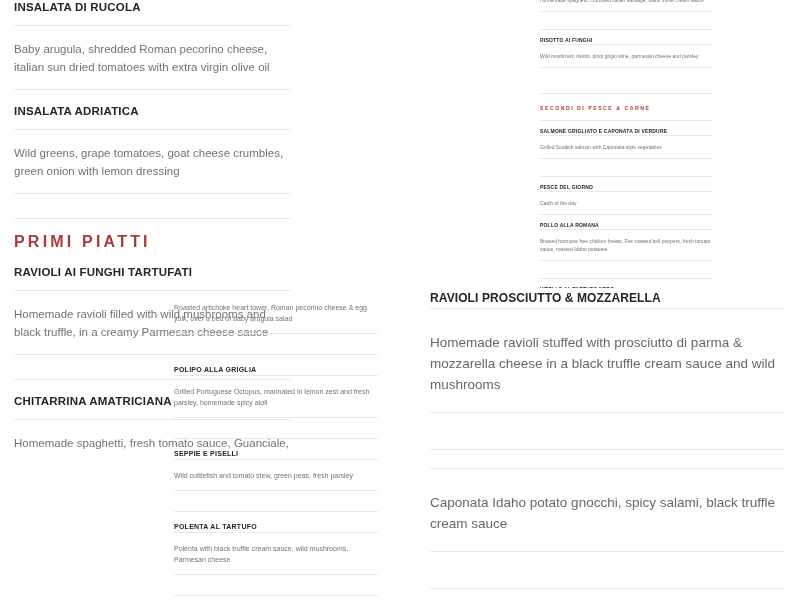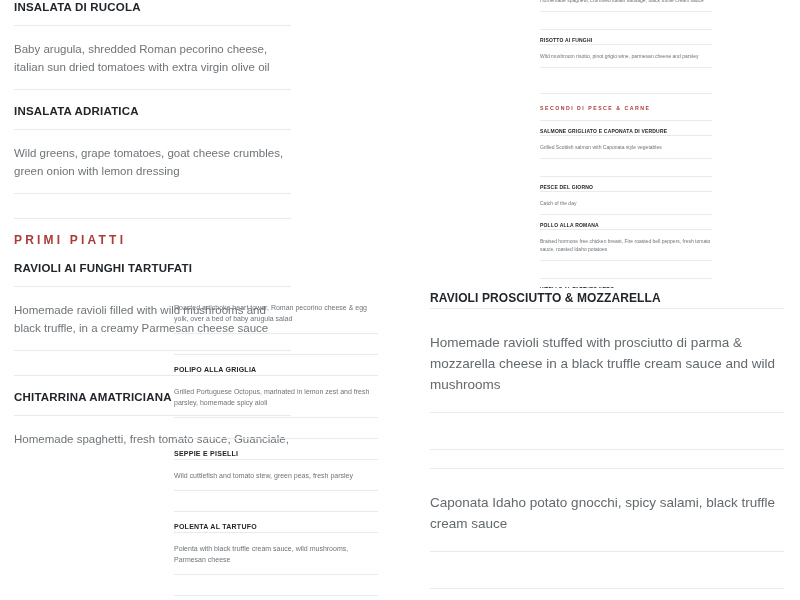--- a/index.html
+++ b/index.html
@@ -54,21 +54,21 @@
     left: 0px;
     top: -14px;
     width: 305px;
     padding: 0 14px;
   }
   .col-left .item-title { font-size: 11.5px; line-height: 15px; margin-top: 14px; }
   .col-left .item-desc  { font-size: 11.5px; line-height: 18px; margin-top: 9px; }
   .col-left .menu-item  { padding-bottom: 13px; }
   .col-left .sep        { margin: 0 0 14px 0; }
   .col-left .section-head {
-    font-size: 12px;
+    font-size: 16px;
     letter-spacing: 3.2px;
     margin: 14px 0 12px 0;
   }
   .col-left .desc-sep { margin-top: 10px; }
 
   
   .col-mid {
     position: absolute;
     left: 160px;
     top: 296px;

